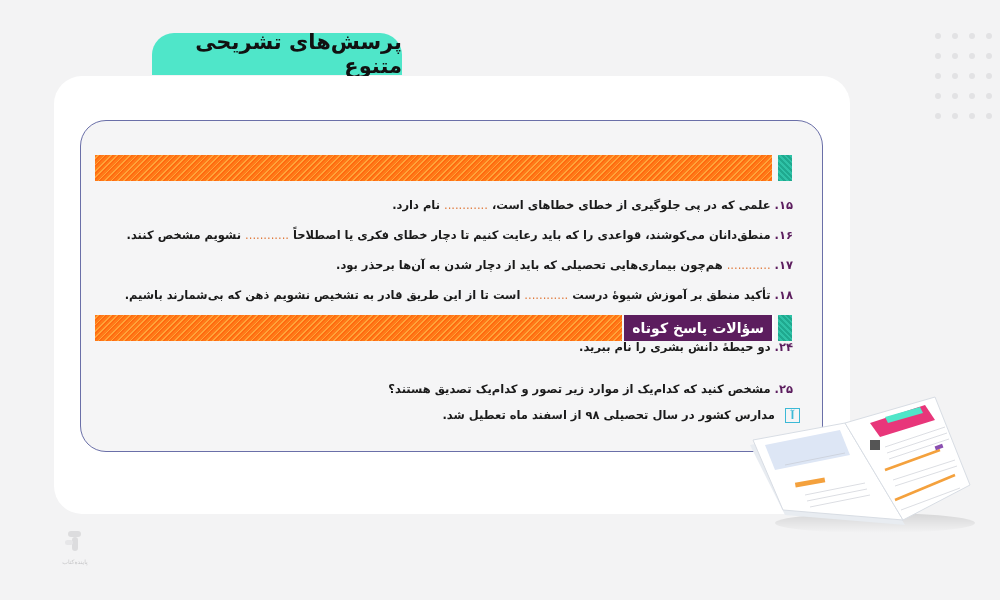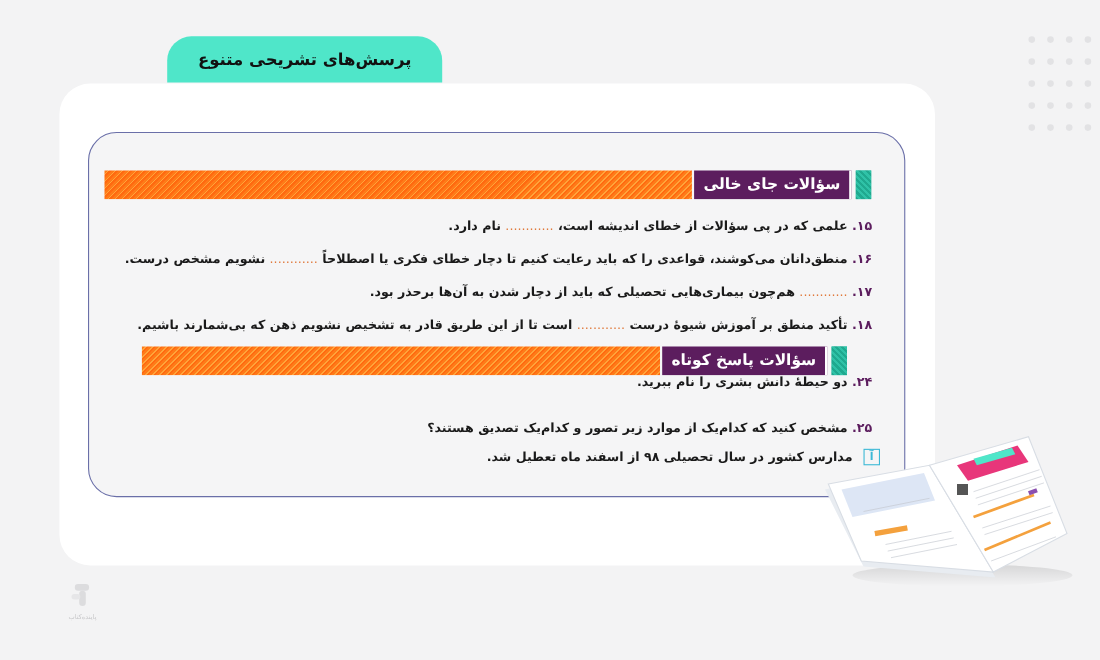--- a/index.html
+++ b/index.html
@@ -8,21 +8,21 @@
     background:#f3f3f4;
     font-family:"DejaVu Sans", sans-serif;
   }
   .dots { position:absolute; left:935px; top:33px; display:grid;
     grid-template-columns:repeat(4,6px); grid-auto-rows:6px; column-gap:11px; row-gap:14px; }
   .dots span { width:6px; height:6px; border-radius:50%; background:#e2e2e4; }
   .title-tab {
     position:absolute; left:152px; top:33px; width:250px; height:42px;
     background:#4fe6c9; border-radius:22px 22px 0 0;
     display:flex; align-items:center; justify-content:center;
-    font-size:15px; font-weight:bold; color:#111; direction:rtl;
+    font-size:21px; font-weight:bold; color:#111; direction:rtl;
   }
   .card {
     position:absolute; left:54px; top:76px; width:796px; height:438px;
     background:#ffffff; border-radius:28px;
   }
   .inner {
     position:absolute; left:80px; top:120px; width:743px; height:332px;
     background:#f5f5f6; border:1.3px solid #6a6fa8; border-radius:26px;
     box-sizing:border-box;
   }
@@ -72,52 +72,51 @@
 <div class="title-tab">
   <span>پرسش‌های تشریحی متنوع</span>
 </div>
 
 <div class="card"></div>
 
 <div class="inner"></div>
 
 <div class="sec-header" style="left:95px; top:155px; width:697px;">
   <div class="sec-square"></div>
-  <div class="sec-label">سؤالات جای خالی</div>
   <div class="sec-stripe"></div>
 </div>
 
 <div class="q" style="top:198px;">
   <span class="num">۱۵.</span>
-  <span>علمی که در پی سؤالات از خطای اندیشه است،</span>
+  <span>علمی که در پی جلوگیری از خطای خطاهای است،</span>
   <span class="dots-fill">............</span>
   <span>نام دارد.</span>
 </div>
 
 <div class="q" style="top:228px;">
   <span class="num">۱۶.</span>
   <span>منطق‌دانان می‌کوشند، قواعدی را که باید رعایت کنیم تا دچار خطای فکری یا اصطلاحاً</span>
   <span class="dots-fill">............</span>
-  <span>نشویم مشخص درست.</span>
+  <span>نشویم مشخص کنند.</span>
 </div>
 
 <div class="q" style="top:258px;">
   <span class="num">۱۷.</span>
   <span class="dots-fill">............</span>
   <span>هم‌چون بیماری‌هایی تحصیلی که باید از دچار شدن به آن‌ها برحذر بود.</span>
 </div>
 
 <div class="q" style="top:288px;">
   <span class="num">۱۸.</span>
   <span>تأکید منطق بر آموزش شیوهٔ درست</span>
   <span class="dots-fill">............</span>
   <span>است تا از این طریق قادر به تشخیص نشویم ذهن که بی‌شمارند باشیم.</span>
 </div>
 
-<div class="sec-header" style="left:95px; top:315px; width:641px;margin-left:34px;">
+<div class="sec-header" style="left:95px; top:315px; width:697px;">
   <div class="sec-square"></div>
   <div class="sec-label">سؤالات پاسخ کوتاه</div>
   <div class="sec-stripe"></div>
 </div>
 
 <div class="q" style="top:340px;">
   <span class="num">۲۴.</span>
   <span>دو حیطهٔ دانش بشری را نام ببرید.</span>
 </div>
 

